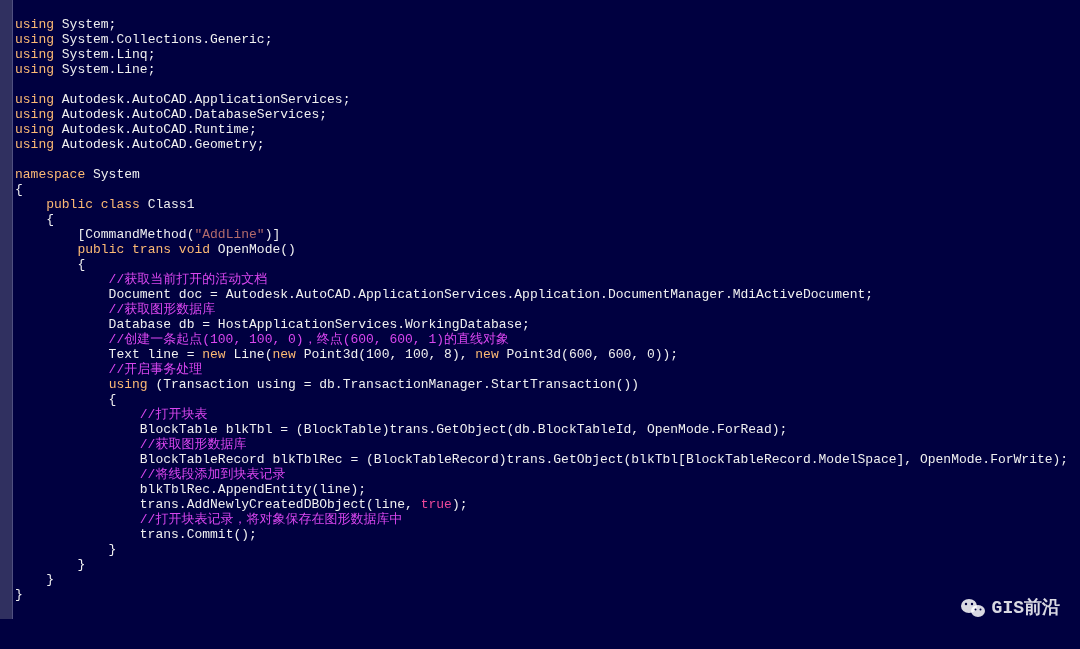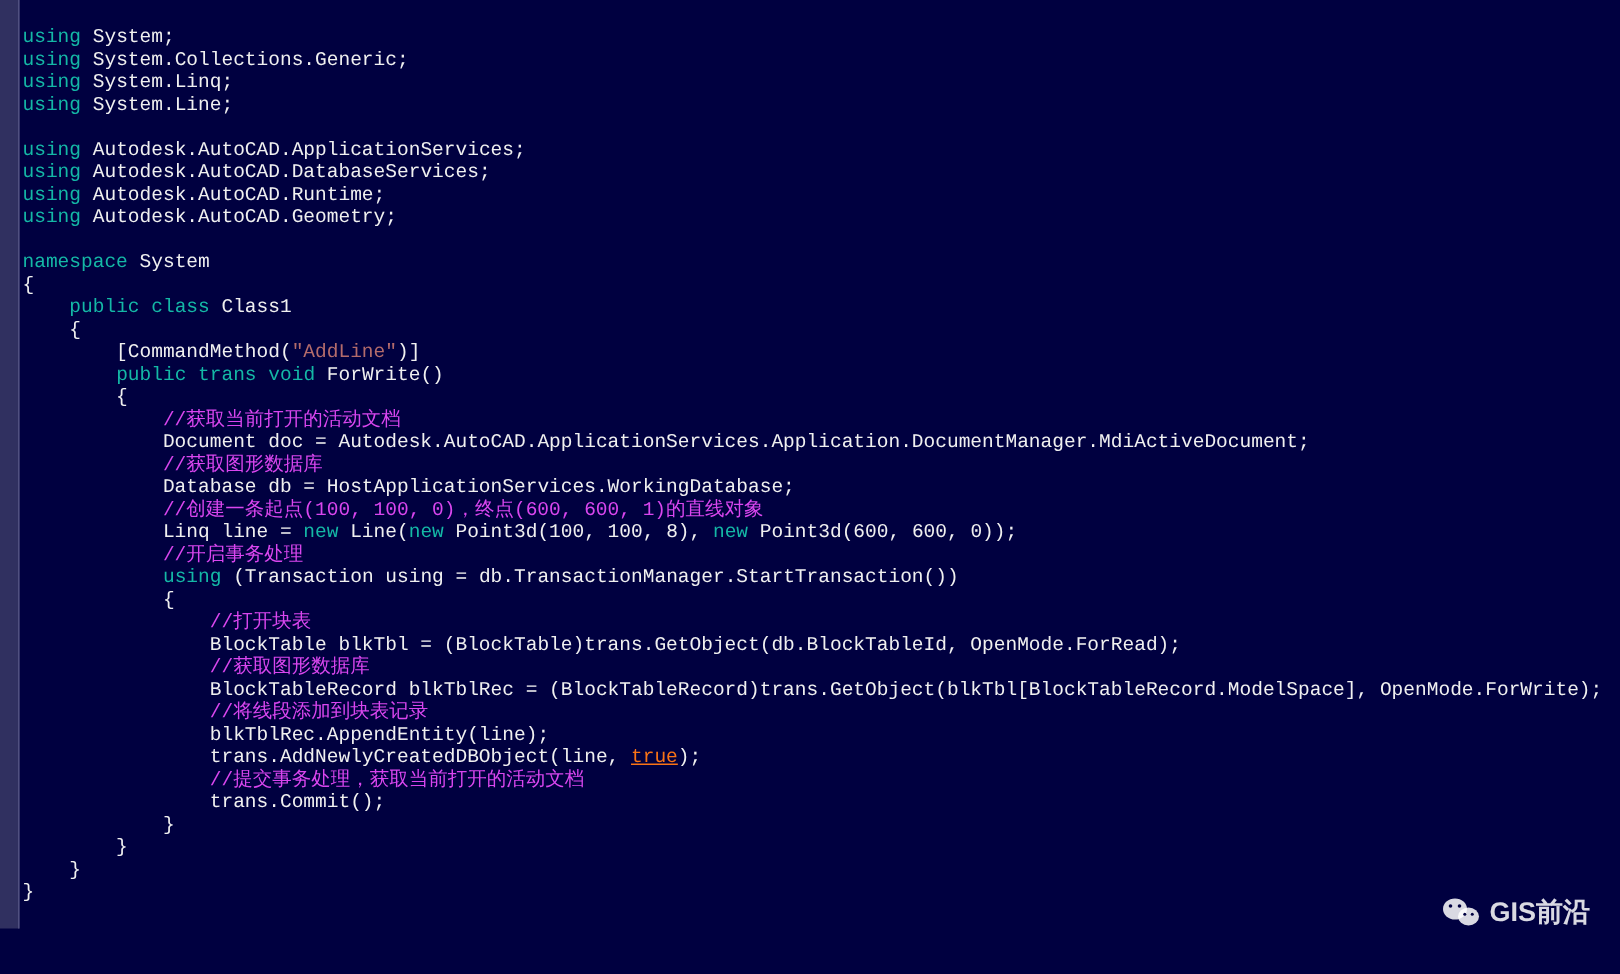--- a/index.html
+++ b/index.html
@@ -21,30 +21,30 @@
   .gutter {
     width: 12px;
     background: #303060;
     border-right: 1px solid #505080;
     flex-shrink: 0;
   }
   .code {
     padding: 2px 0 2px 2px;
     white-space: pre;
   }
-  .kw { color: #14b8a6; font-weight: 500; }
+  .kw { color: #fdba74; font-weight: 500; }
   .str { color: #b36b6b; }
   .cmt { color: #d946ef; }
-  .lit { color: #f97316; font-weight: 500; text-decoration: underline; }
+  .lit { color: #ec4899; font-weight: 500; }
   .watermark {
     position: absolute;
     right: 20px;
     bottom: 30px;
     color: rgba(255,255,255,0.85);
-    font-family: Liberation Sans, sans-serif;
+    font-family: Liberation Mono, monospace;
     font-size: 18px;
     font-weight: bold;
     display:flex;
     align-items:center;
     gap:6px;
   }
   .wm-icon {
     display:inline-block;
   }
   .wm-icon svg { display:block; }
@@ -63,39 +63,39 @@
 <span class="kw">using</span><span> Autodesk.AutoCAD.ApplicationServices;</span>
 <span class="kw">using</span><span> Autodesk.AutoCAD.DatabaseServices;</span>
 <span class="kw">using</span><span> Autodesk.AutoCAD.Runtime;</span>
 <span class="kw">using</span><span> Autodesk.AutoCAD.Geometry;</span>
 
 <span class="kw">namespace</span><span> System</span>
 <span>{</span>
     <span class="kw">public</span><span class="kw"> class</span><span> Class1</span>
 <span>    {</span>
 <span>        [CommandMethod(</span><span class="str">"AddLine"</span><span>)]</span>
-        <span class="kw">public</span><span class="kw"> trans</span><span class="kw"> void</span><span> ForWrite()</span>
+        <span class="kw">public</span><span class="kw"> trans</span><span class="kw"> void</span><span> OpenMode()</span>
 <span>        {</span>
 <span class="cmt">            //获取当前打开的活动文档</span>
 <span>            Document doc = Autodesk.AutoCAD.ApplicationServices.Application.DocumentManager.MdiActiveDocument;</span>
 <span class="cmt">            //获取图形数据库</span>
 <span>            Database db = HostApplicationServices.WorkingDatabase;</span>
 <span class="cmt">            //创建一条起点(100, 100, 0)，终点(600, 600, 1)的直线对象</span>
-<span>            Linq line = </span><span class="kw">new</span><span> Line(</span><span class="kw">new</span><span> Point3d(100, 100, 8), </span><span class="kw">new</span><span> Point3d(600, 600, 0));</span>
+<span>            Text line = </span><span class="kw">new</span><span> Line(</span><span class="kw">new</span><span> Point3d(100, 100, 8), </span><span class="kw">new</span><span> Point3d(600, 600, 0));</span>
 <span class="cmt">            //开启事务处理</span>
             <span class="kw">using</span><span> (Transaction using = db.TransactionManager.StartTransaction())</span>
 <span>            {</span>
 <span class="cmt">                //打开块表</span>
 <span>                BlockTable blkTbl = (BlockTable)trans.GetObject(db.BlockTableId, OpenMode.ForRead);</span>
 <span class="cmt">                //获取图形数据库</span>
 <span>                BlockTableRecord blkTblRec = (BlockTableRecord)trans.GetObject(blkTbl[BlockTableRecord.ModelSpace], OpenMode.ForWrite);</span>
 <span class="cmt">                //将线段添加到块表记录</span>
 <span>                blkTblRec.AppendEntity(line);</span>
 <span>                trans.AddNewlyCreatedDBObject(line, </span><span class="lit">true</span><span>);</span>
-<span class="cmt">                //提交事务处理，获取当前打开的活动文档</span>
+<span class="cmt">                //打开块表记录，将对象保存在图形数据库中</span>
 <span>                trans.Commit();</span>
 <span>            }</span>
 <span>        }</span>
 <span>    }</span>
 <span>}</span>
   </div>
 </div>
 
 <div class="watermark">
   <span class="wm-icon">

